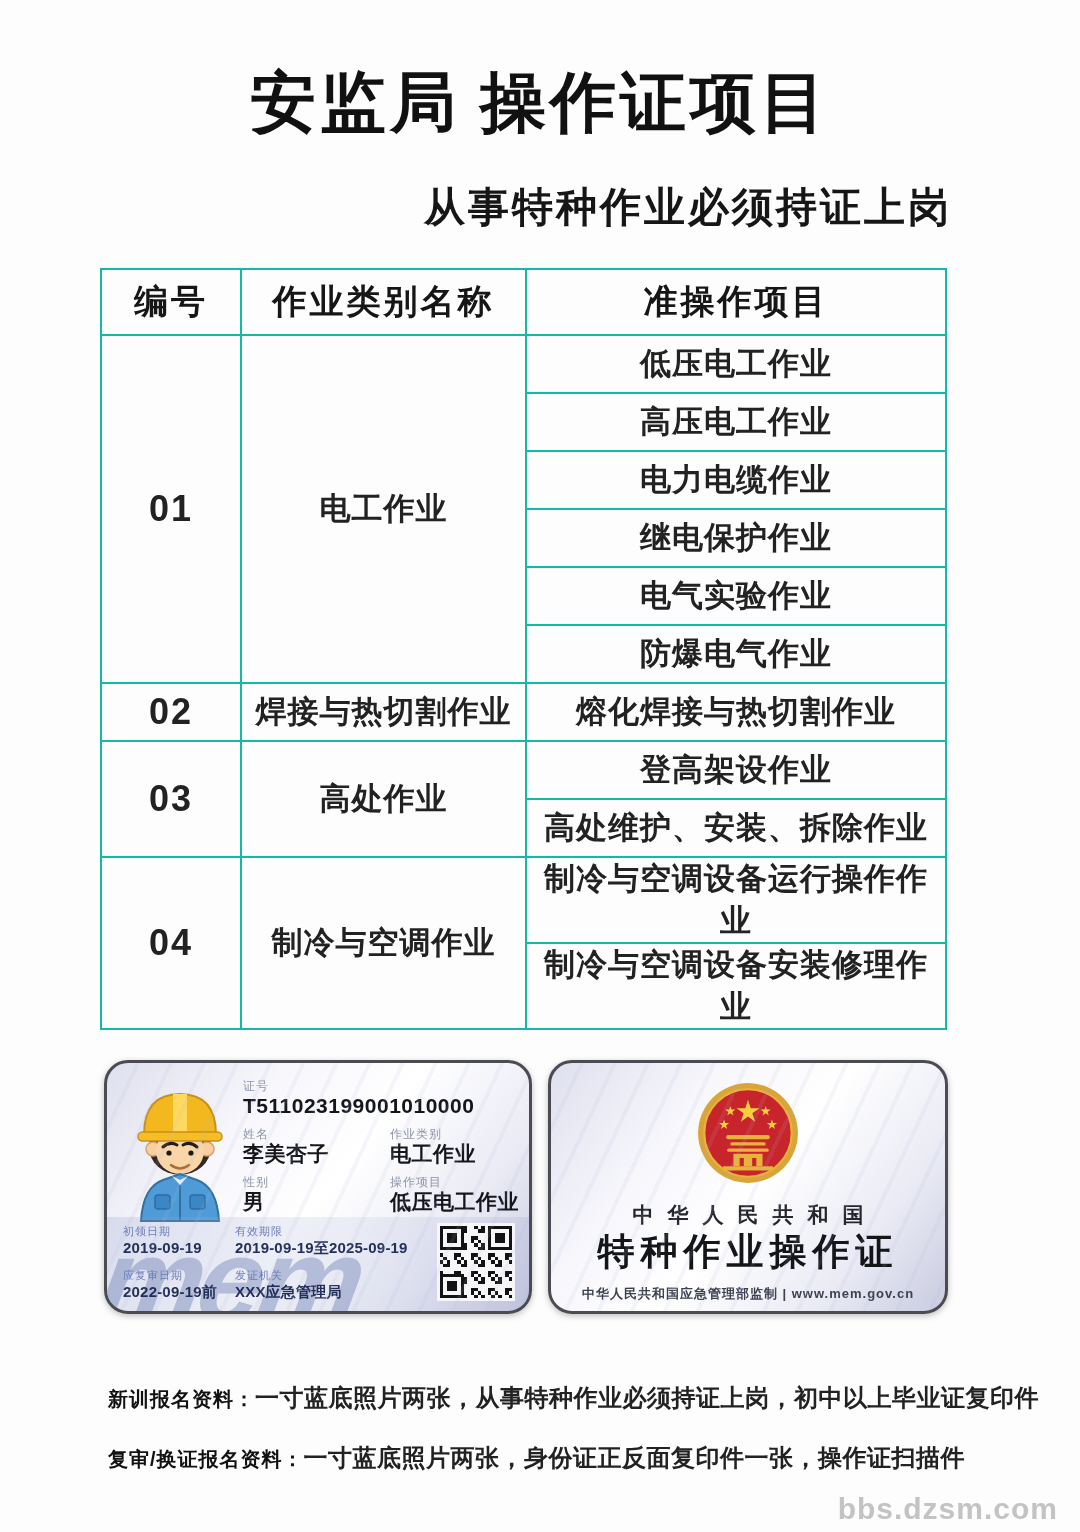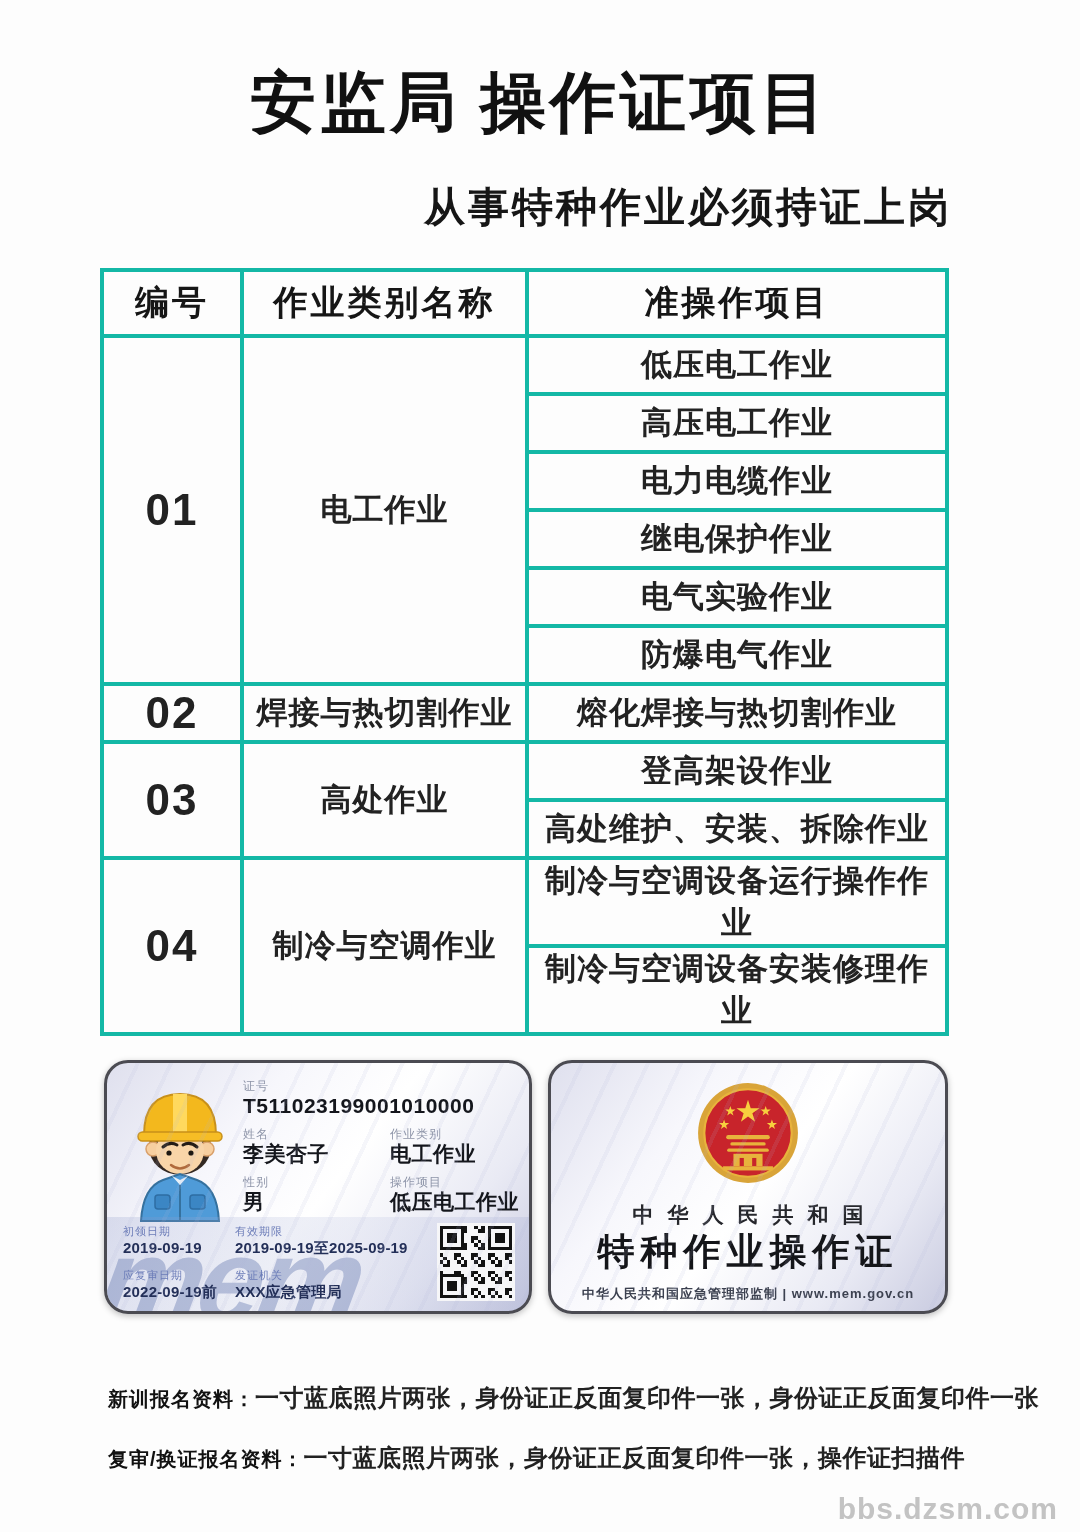--- a/index.html
+++ b/index.html
@@ -13,25 +13,25 @@
     white-space:nowrap; color:#111; }
   .title-part  { font-size:66px; font-weight:900; letter-spacing:4px; }
   .title-big   { font-size:92px; font-weight:900; letter-spacing:2px; }
   .subtitle { position:absolute; top:180px; right:128px; font-size:41px;
     font-weight:800; letter-spacing:3px; color:#161616; }
 
   
   .cert-table { position:absolute; left:100px; top:268px; width:845px;
     border-collapse:collapse; table-layout:fixed; }
   .cert-table col.c1 { width:140px; } .cert-table col.c2 { width:285px; } .cert-table col.c3 { width:420px; }
-  .cert-table th, .cert-table td { border:4px solid #14b8a6; text-align:center;
+  .cert-table th, .cert-table td { border:2px solid #14b8a6; text-align:center;
     vertical-align:middle; padding:0 4px; background:#fdfdfd; }
   .cert-table th { height:66px; font-size:34px; font-weight:800; letter-spacing:3px; color:#161616; }
   .cert-table td { height:58px; font-size:31px; font-weight:600; letter-spacing:1px; color:#222; }
-  .cert-table td.num { font-size:44px; letter-spacing:2px;border-radius:25px; }
+  .cert-table td.num { font-size:36px; letter-spacing:2px;border-radius:25px; }
 
   
   .section-label { position:absolute; left:110px; top:996px; font-size:31px;
     font-weight:700; letter-spacing:2px; color:#191919; }
 
   
   .cards { position:absolute; left:104px; top:1060px; display:flex; gap:16px; }
   .card { position:relative; height:254px; border-radius:24px; overflow:hidden;
     border:3px solid #4b4b52;
     background:linear-gradient(128deg,#dfe0ee 0%, #f7f7fc 30%, #ffffff 52%, #e9eaf4 78%, #c9cbe0 100%);
@@ -684,20 +684,20 @@
           <rect x="26" y="82" width="48" height="4" fill="#e8b33c"></rect>
         </svg>
       </div>
       <div class="country">中华人民共和国</div>
       <div class="back-title">特种作业操作证</div>
       <div class="back-footer">中华人民共和国应急管理部监制 | www.mem.gov.cn</div>
     </div>
   </div>
 
   <div class="note note-1">
-    <span class="nlab">新训报名资料：</span><span class="ntxt">一寸蓝底照片两张，身份证正反面复印件一张，身份证正反面复印件一张</span>
+    <span class="nlab">新训报名资料：</span><span class="ntxt">一寸蓝底照片两张，从事特种作业必须持证上岗，初中以上毕业证复印件</span>
   </div>
   <div class="note note-2">
     <span class="nlab">复审/换证报名资料：</span><span class="ntxt">一寸蓝底照片两张，身份证正反面复印件一张，操作证扫描件</span>
   </div>
 
   <div class="site-mark">bbs.dzsm.com</div>
 </div>
 
 </body></html>

